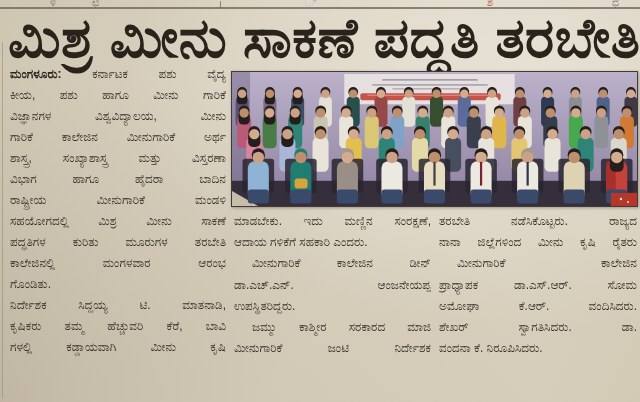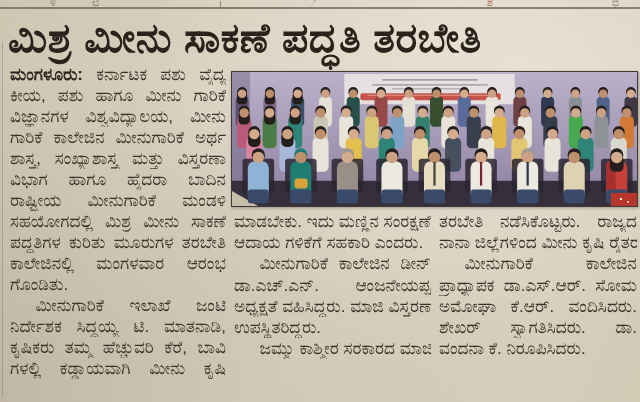--- a/index.html
+++ b/index.html
@@ -10,24 +10,24 @@
       radial-gradient(ellipse at 0% 100%, rgba(90,75,50,.18), rgba(0,0,0,0) 60%),
       linear-gradient(115deg,#cfc6b2 0%, #d9d1bf 30%, #ddd5c3 55%, #d3cab6 100%);
     font-family:"Liberation Sans", sans-serif;
     color:#3b332a;
   }
   .masthead-rule{position:absolute;left:0;top:7px;width:640px;height:2px;background:#6a6258;opacity:.75;}
   .frag{position:absolute;top:-4px;font-size:11px;color:#6a6258;opacity:.8;}
   .frag.red{color:#a04030;}
   .headline{
     position:absolute;left:8px;top:10px;width:628px;height:56px;
-    font-size:41px;font-weight:bold;color:#29231c;letter-spacing:.5px;
+    font-size:55px;font-weight:bold;color:#29231c;letter-spacing:.5px;
     white-space:nowrap;line-height:56px;
   }
-  .col{position:absolute;font-size:17px;color:#3b332a;}
+  .col{position:absolute;font-size:12px;color:#3b332a;}
   .col .line{text-align:justify;text-align-last:justify;height:var(--lh);line-height:var(--lh);white-space:nowrap;overflow:hidden;}
   .col .line.end{text-align-last:left;}
   .col .line.indent{text-indent:1.5em;}
   .col .line b{font-weight:bold;color:#2c2620;}
   #col1{left:10px;top:64px;width:216px;--lh:21px;}
   #col2{left:234px;top:211px;width:197px;--lh:21.2px;}
   #col3{left:439px;top:211px;width:198px;--lh:21.2px;}
   .photo-frame{
     position:absolute;left:231px;top:71px;width:407px;height:136px;
     border:1.5px solid #413a36;box-sizing:border-box;background:#9a8fab;
@@ -281,33 +281,32 @@
       <div class="line">ಕೀಯ, ಪಶು ಹಾಗೂ ಮೀನು ಗಾರಿಕೆ</div>
       <div class="line">ವಿಜ್ಞಾನಗಳ ವಿಶ್ವವಿದ್ಯಾಲಯ, ಮೀನು</div>
       <div class="line">ಗಾರಿಕೆ ಕಾಲೇಜಿನ ಮೀನುಗಾರಿಕೆ ಅರ್ಥ</div>
       <div class="line">ಶಾಸ್ತ್ರ, ಸಂಖ್ಯಾಶಾಸ್ತ್ರ ಮತ್ತು ವಿಸ್ತರಣಾ</div>
       <div class="line">ವಿಭಾಗ ಹಾಗೂ ಹೈದರಾ ಬಾದಿನ</div>
       <div class="line">ರಾಷ್ಟ್ರೀಯ ಮೀನುಗಾರಿಕೆ ಮಂಡಳಿ</div>
       <div class="line">ಸಹಯೋಗದಲ್ಲಿ ಮಿಶ್ರ ಮೀನು ಸಾಕಣೆ</div>
       <div class="line">ಪದ್ಧತಿಗಳ ಕುರಿತು ಮೂರುಗಳ ತರಬೇತಿ</div>
       <div class="line">ಕಾಲೇಜಿನಲ್ಲಿ ಮಂಗಳವಾರ ಆರಂಭ</div>
       <div class="line end">ಗೊಂಡಿತು.</div>
-      <div class="line indent">ಮೀನುಗಾರಿಕೆ ಇಲಾಖೆ ಜಂಟಿ</div>
       <div class="line">ನಿರ್ದೇಶಕ ಸಿದ್ದಯ್ಯ ಟಿ. ಮಾತನಾಡಿ,</div>
       <div class="line">ಕೃಷಿಕರು ತಮ್ಮ ಹೆಚ್ಚುವರಿ ಕೆರೆ, ಬಾವಿ</div>
       <div class="line">ಗಳಲ್ಲಿ ಕಡ್ಡಾಯವಾಗಿ ಮೀನು ಕೃಷಿ</div>
     </div>
   <div class="col" id="col2">
       <div class="line">ಮಾಡಬೇಕು. ಇದು ಮಣ್ಣಿನ ಸಂರಕ್ಷಣೆ,</div>
       <div class="line end">ಆದಾಯ ಗಳಿಕೆಗೆ ಸಹಕಾರಿ ಎಂದರು.</div>
       <div class="line indent">ಮೀನುಗಾರಿಕೆ ಕಾಲೇಜಿನ ಡೀನ್</div>
       <div class="line">ಡಾ.ಎಚ್.ಎನ್. ಆಂಜನೇಯಪ್ಪ</div>
-      <div class="line">ಅಧ್ಯಕ್ಷತೆ ವಹಿಸಿದ್ದರು. ಮಾಜಿ ವಿಸ್ತರಣಾ</div>
       <div class="line end">ಉಪಸ್ಥಿತರಿದ್ದರು.</div>
       <div class="line indent">ಜಮ್ಮು ಕಾಶ್ಮೀರ ಸರಕಾರದ ಮಾಜಿ</div>
+      <div class="line">ಮೀನುಗಾರಿಕೆ ಜಂಟಿ ನಿರ್ದೇಶಕ</div>
     </div>
   <div class="col" id="col3">
       <div class="line">ತರಬೇತಿ ನಡೆಸಿಕೊಟ್ಟರು. ರಾಜ್ಯದ</div>
       <div class="line">ನಾನಾ ಜಿಲ್ಲೆಗಳಿಂದ ಮೀನು ಕೃಷಿ ರೈತರು</div>
       <div class="line indent">ಮೀನುಗಾರಿಕೆ ಕಾಲೇಜಿನ</div>
       <div class="line">ಪ್ರಾಧ್ಯಾಪಕ ಡಾ.ಎಸ್.ಆರ್. ಸೋಮ</div>
       <div class="line">ಅಮೋಘಾ ಕೆ.ಆರ್. ವಂದಿಸಿದರು.</div>
       <div class="line">ಶೇಖರ್ ಸ್ವಾಗತಿಸಿದರು. ಡಾ.</div>
       <div class="line end">ವಂದನಾ ಕೆ. ನಿರೂಪಿಸಿದರು.</div>
     </div>

